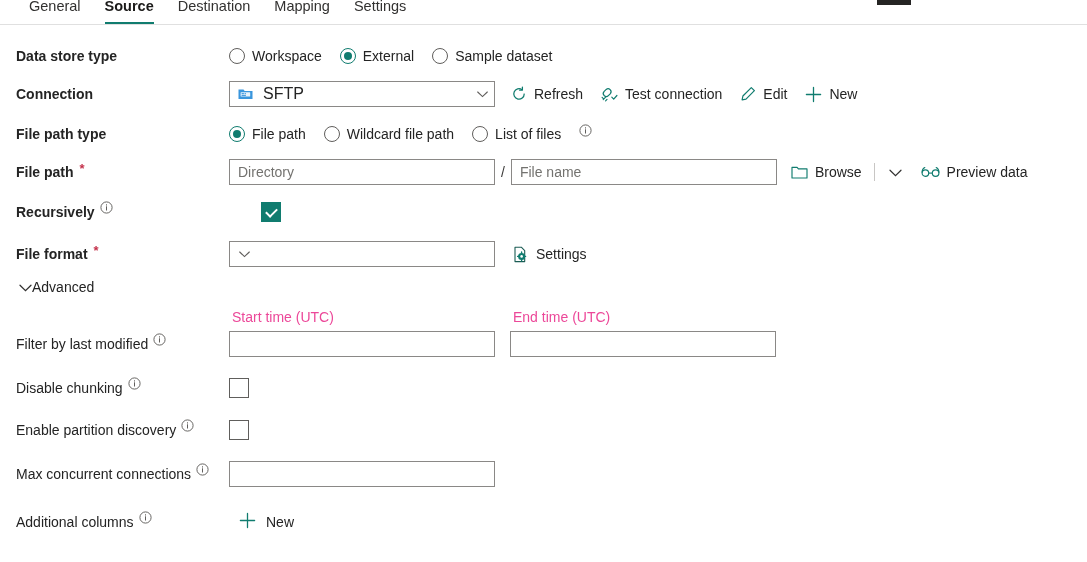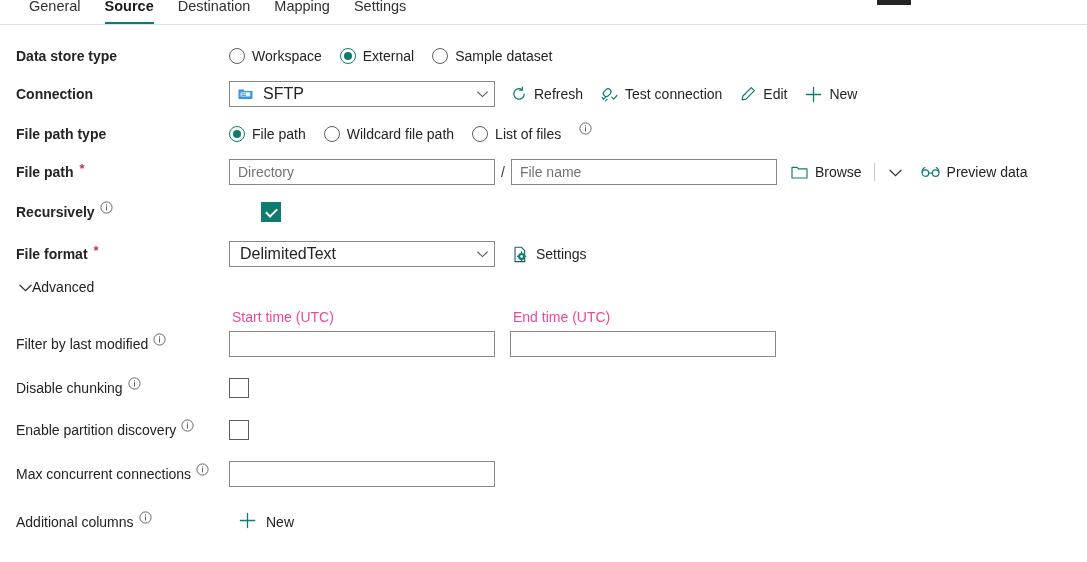--- a/index.html
+++ b/index.html
@@ -105,21 +105,21 @@
     flex: 0 0 13px;
     align-items: center;
     justify-content: center;
     position: relative;
     top: -4px;
     cursor: pointer;
   }
   .info-icon svg { display: block; }
 
   
-  .radio-group { display: flex; align-items: flex-start; }
+  .radio-group { display: flex; align-items: center; }
   .radio-item {
     display: flex;
     align-items: center;
     cursor: pointer;
     margin-right: 18px;
     gap: 7px;
     font-size: 14px;
   }
   .radio-mark {
     width: 16px;
@@ -476,21 +476,20 @@
     </div>
   </div>
 
   <div class="row" style="margin-bottom:4px;">
     <div class="label bold">
       <span>File format</span>
         <span class="req-star">*</span>
     </div>
     <div class="control">
       <div class="dropdown">
-        <span class="dd-text">DelimitedText</span>
         <span class="chev">
           <svg width="11" height="7" viewBox="0 0 11 7">
               <path d="M0.7 1l4.8 4.6L10.3 1" stroke="#605e5c" stroke-width="1.1" fill="none" stroke-linecap="round"></path>
             </svg>
         </span>
       </div>
       <div style="width:18px"></div>
       <div class="cmd">
         <span class="gl">
           <svg width="16" height="17" viewBox="0 0 16 17">

